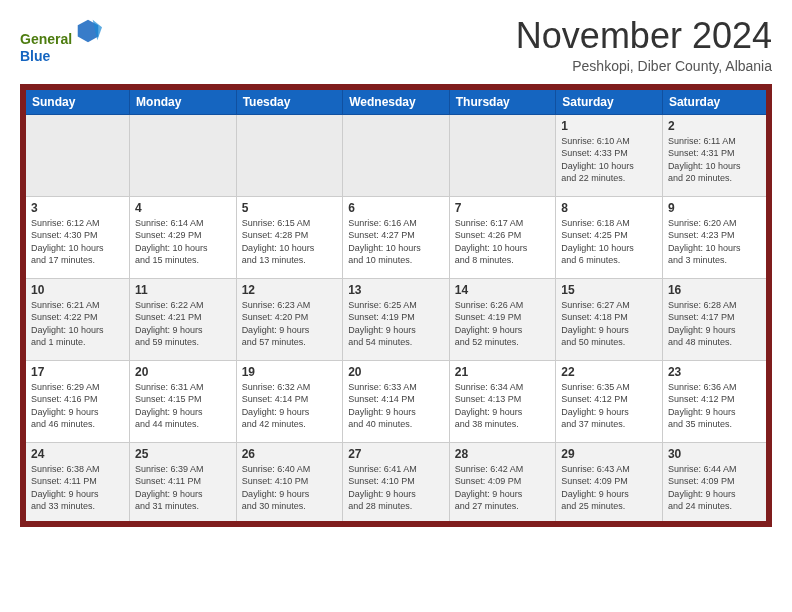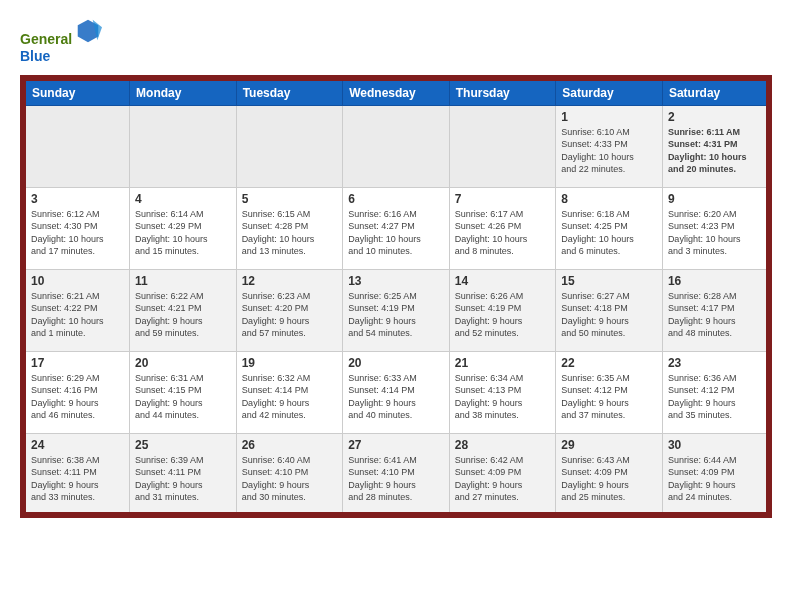--- a/index.html
+++ b/index.html
@@ -108,20 +108,24 @@
           <span class="logo-general">General</span><svg class="logo-icon" viewBox="0 0 30 30">
               <polygon points="15,4 26,10 26,22 15,28 4,22 4,10" fill="#1565c0" opacity="0.85"></polygon>
               <polygon points="20,4 30,12 25,26" fill="#1a87d4" opacity="0.7"></polygon>
             </svg>
         </div>
         <div class="logo-text">
           <span class="logo-blue">Blue</span>
         </div>
       </div>
     </div>
+    <div class="title-block">
+      <div class="month-title">November 2024</div>
+      <div class="location">Peshkopi, Diber County, Albania</div>
+    </div>
   </div>
 
   <table class="calendar">
     <thead>
       <tr>
       <th>Sunday</th>
           <th>Monday</th>
           <th>Tuesday</th>
           <th>Wednesday</th>
           <th>Thursday</th>
@@ -138,21 +142,21 @@
           <td class="empty"></td>
           <td>
             <span class="day-number">1</span>
             <div class="day-info" style="white-space: pre-line;">Sunrise: 6:10 AM
 Sunset: 4:33 PM
 Daylight: 10 hours
 and 22 minutes.</div>
           </td>
           <td>
             <span class="day-number">2</span>
-            <div class="day-info" style="white-space: pre-line; font-weight: bold;">Sunrise: 6:11 AM
+            <div class="day-info" style="white-space: pre-line;">Sunrise: 6:11 AM
 Sunset: 4:31 PM
 Daylight: 10 hours
 and 20 minutes.</div>
           </td>
         </tr>
         <tr>
           <td>
             <span class="day-number">3</span>
             <div class="day-info" style="white-space: pre-line;">Sunrise: 6:12 AM
 Sunset: 4:30 PM

